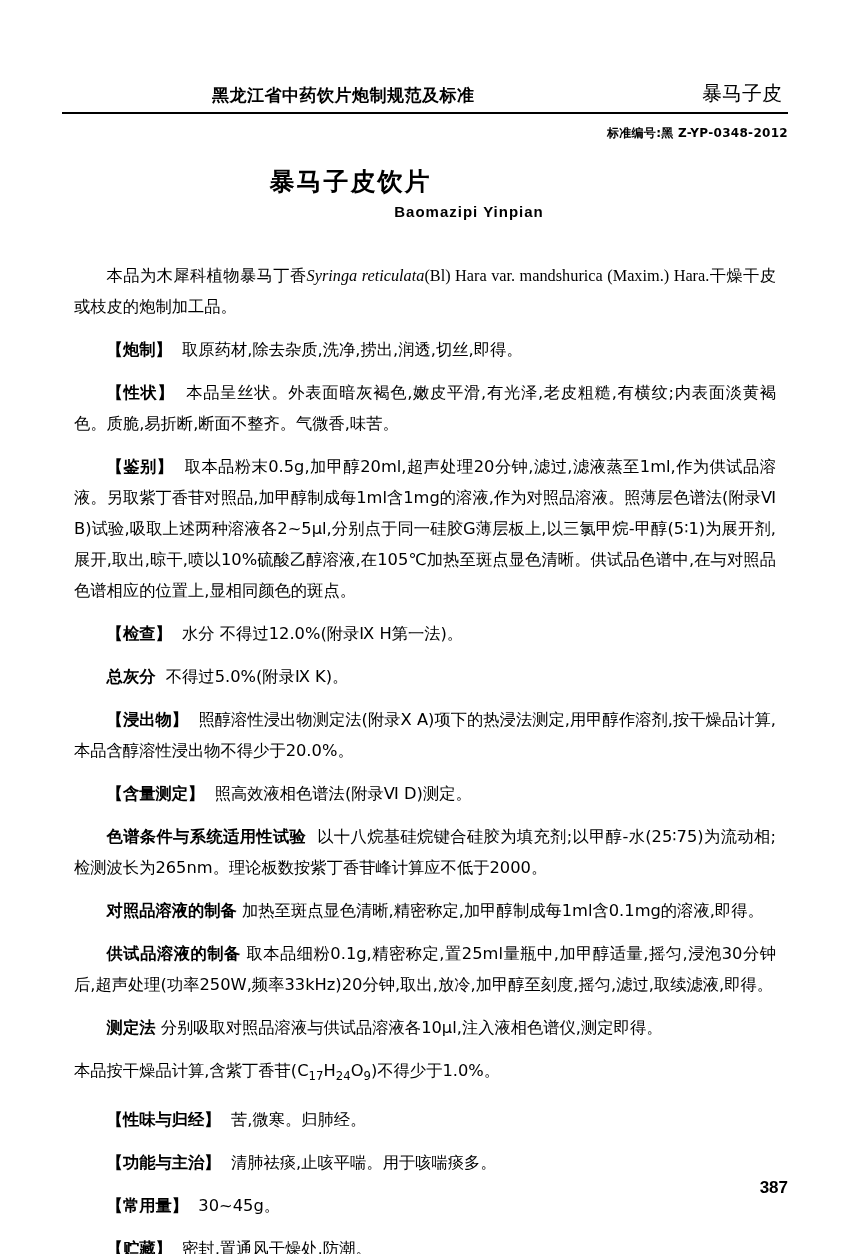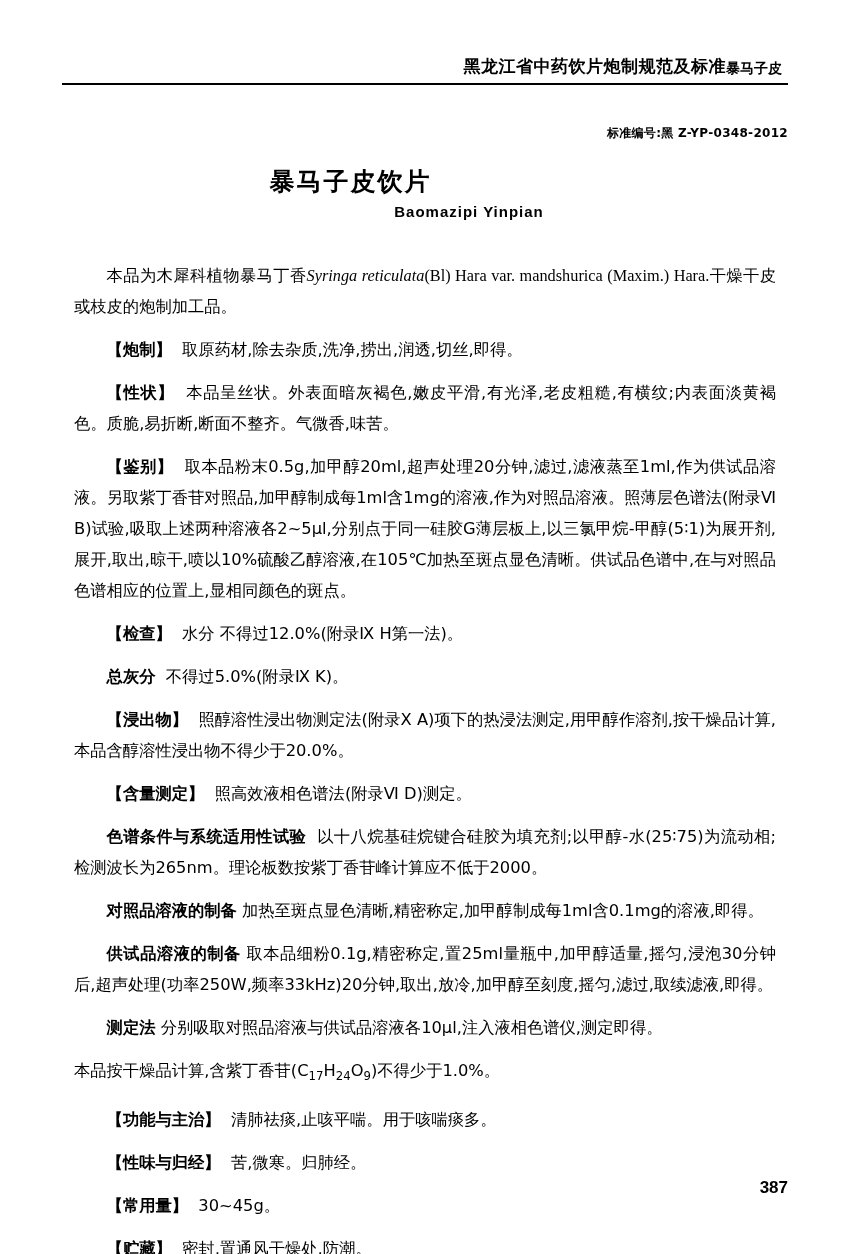--- a/index.html
+++ b/index.html
@@ -27,32 +27,33 @@
   .header {
     position: absolute;
     top: 52px;
     left: 62px;
     width: 726px;
     height: 40px;
   }
   .header-inner {
     display: flex;
     align-items: flex-end;
-    justify-content: flex-end;
+    justify-content: space-between;
     height: 26px;
+    margin-top: 29px;
   }
   .header-title {
     font-weight: bold;
     font-size: 17px;
     letter-spacing: 0.5px;
     margin-left: 150px;
   }
   .header-right {
-    font-weight: bold;
-    font-size: 14px;
+    font-weight: normal;
+    font-size: 20px;
     margin-right: 6px;
   }
   .header-rule {
     margin-top: 5px;
     height: 0;
     border-bottom: 2px solid #000;
     width: 100%;
   }
 
   
@@ -171,23 +172,23 @@
     <p class="para"><span class="b">色谱条件与系统适用性试验</span>&nbsp;&nbsp;<span>以十八烷基硅烷键合硅胶为填充剂;以甲醇-水(25∶75)为流动相;检测波长为265nm。理论板数按紫丁香苷峰计算应不低于2000。</span></p>
 
     <p class="para"><span class="b">对照品溶液的制备</span>&nbsp;<span>加热至斑点显色清晰,精密称定,加甲醇制成每1ml含0.1mg的溶液,即得。</span></p>
 
     <p class="para"><span class="b">供试品溶液的制备</span>&nbsp;<span>取本品细粉0.1g,精密称定,置25ml量瓶中,加甲醇适量,摇匀,浸泡30分钟后,超声处理(功率250W,频率33kHz)20分钟,取出,放冷,加甲醇至刻度,摇匀,滤过,取续滤液,即得。</span></p>
 
     <p class="para"><span class="b">测定法</span>&nbsp;<span>分别吸取对照品溶液与供试品溶液各10μl,注入液相色谱仪,测定即得。</span></p>
 
     <p class="para noindent"><span>本品按干燥品计算,含紫丁香苷(C</span><span class="sub">17</span><span>H</span><span class="sub">24</span><span>O</span><span class="sub">9</span><span>)不得少于1.0%。</span></p>
 
+    <p class="para"><span class="b">【性味与归经】</span>&nbsp;&nbsp;<span>苦,微寒。归肺经。</span></p>
+
     <p class="para"><span class="b">【功能与主治】</span>&nbsp;&nbsp;<span>清肺祛痰,止咳平喘。用于咳喘痰多。</span></p>
-
-    <p class="para"><span class="b">【性味与归经】</span>&nbsp;&nbsp;<span>苦,微寒。归肺经。</span></p>
 
     <p class="para"><span class="b">【常用量】</span>&nbsp;&nbsp;<span>30~45g。</span></p>
 
     <p class="para"><span class="b">【贮藏】</span>&nbsp;&nbsp;<span>密封,置通风干燥处,防潮。</span></p>
 
   </div>
 
   <div class="page-no">387</div>
 
 </div>

